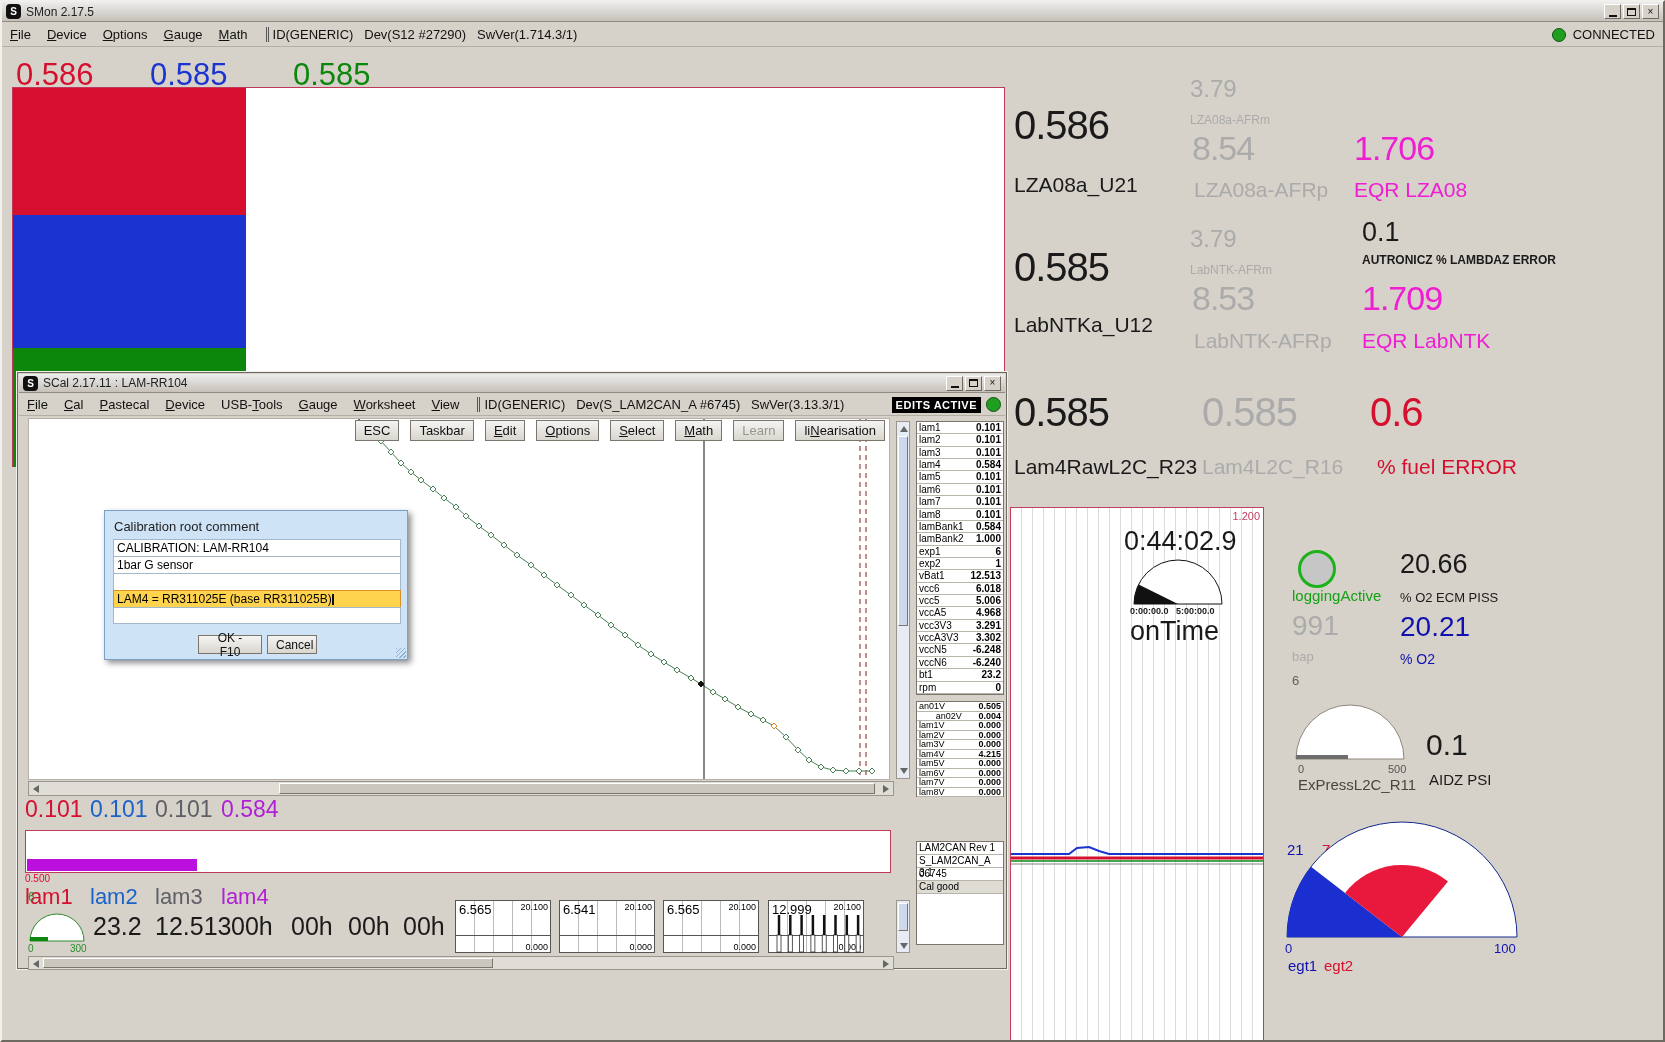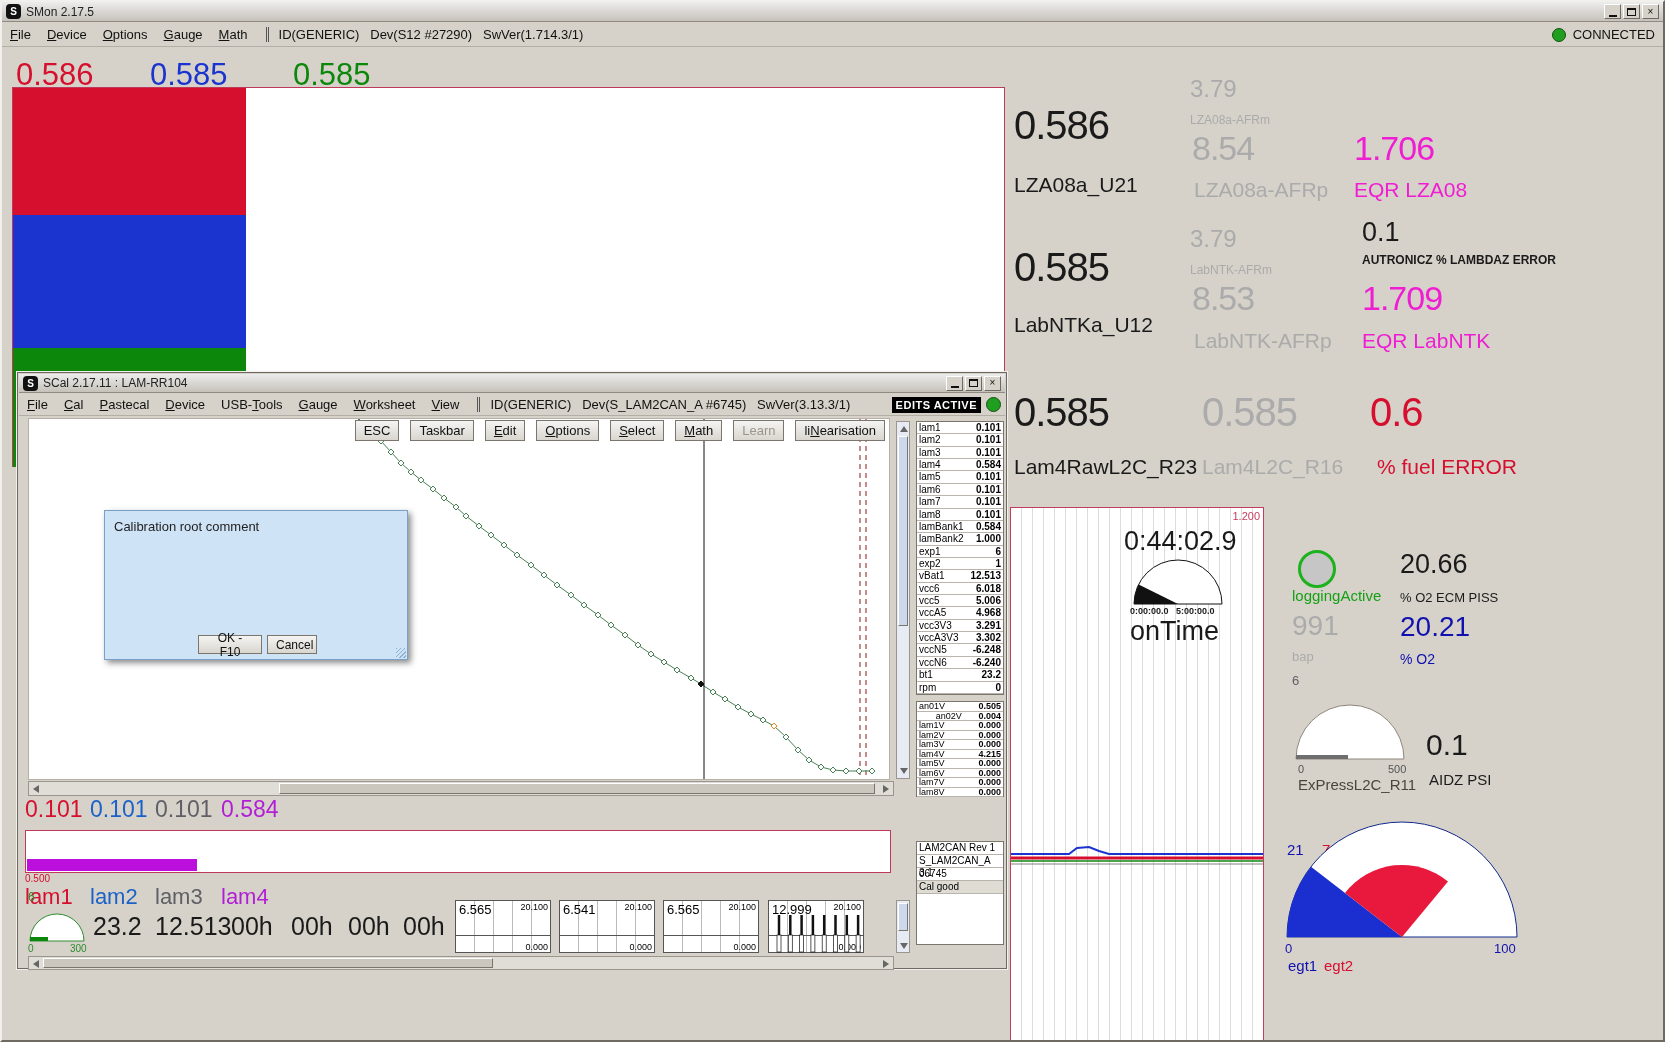--- a/index.html
+++ b/index.html
@@ -14,21 +14,21 @@
   .app-icon { width:15px; height:15px; background:#111; color:#fff; border-radius:4px;
               font-size:10px; font-weight:bold; display:flex; align-items:center; justify-content:center; }
   .winbtns { margin-left:auto; display:flex; gap:2px; }
   .winbtn { width:17px; height:15px; background:#d6d2ca; border:1px solid;
             border-color:#fff #6e6a62 #6e6a62 #fff; display:flex; align-items:center; justify-content:center;
             font-size:10px; color:#111; line-height:1; }
   .glyph-min { width:8px; height:2px; background:#111; margin-top:8px; }
   .glyph-max { width:9px; height:8px; border:1px solid #111; border-top-width:2px; }
   .menubar { position:absolute; display:flex; align-items:center; gap:2px; font-size:13px; color:#111; }
   .menu-item { padding:2px 8px; cursor:default; }
-  .statusline { font-size:13px; padding-left:10px; border-left:3px double #555; margin-left:8px; white-space:pre; }
+  .statusline { font-size:13px; padding-left:4px; border-left:3px double #555; margin-left:8px; white-space:pre; }
   .dot { border-radius:50%; display:inline-block; }
   .green-dot { background:#1f9e1f; border:1px solid #145214; }
 
   .btn { background:linear-gradient(#f4f4f2,#d9d6cf); border:1px solid #7a766e; font-size:13px;
          color:#111; padding:1px 8px; height:21px; display:inline-flex; align-items:center; }
   .btn.disabled { color:#9a968e; }
 
   
   .readout { position:absolute; line-height:1; white-space:nowrap; }
   .r-big   { font-size:40px; letter-spacing:-1px; }
@@ -560,16 +560,23 @@
         <span>06745</span>
       </div>
       <div class="wrow" style="height: 13px; line-height: 12px; background: rgb(223, 220, 212);">
         <span>Cal good</span>
       </div>
     </div>
 </div>
 
 <div class="dialog">
   <div class="dtitle">Calibration root comment</div>
+  <div class="drows">
+    <div class="drow">CALIBRATION: LAM-RR104</div>
+    <div class="drow">1bar G sensor</div>
+    <div class="drow"></div>
+    <div class="drow hl"><span>LAM4 = RR311025E (base RR311025B)</span><span class="caret"></span></div>
+    <div class="drow"></div>
+  </div>
   <button class="btn dbtn" style="left:93px;width:64px;">OK - F10</button>
   <button class="btn dbtn" style="left:162px;width:50px;">Cancel</button>
   <div class="grip"></div>
 </div>
 
 </body></html>

